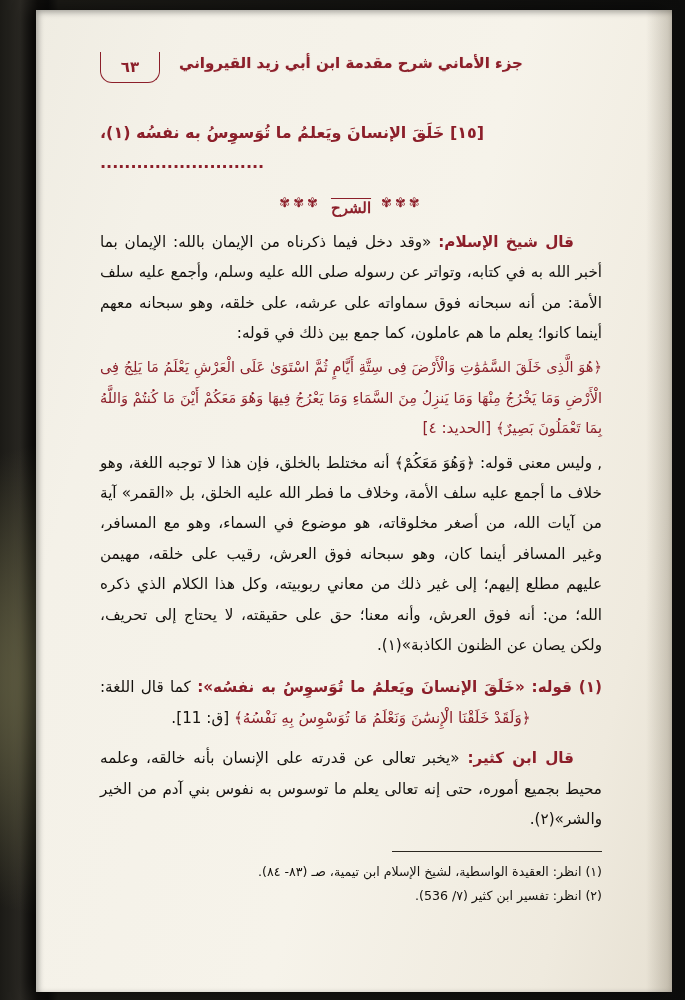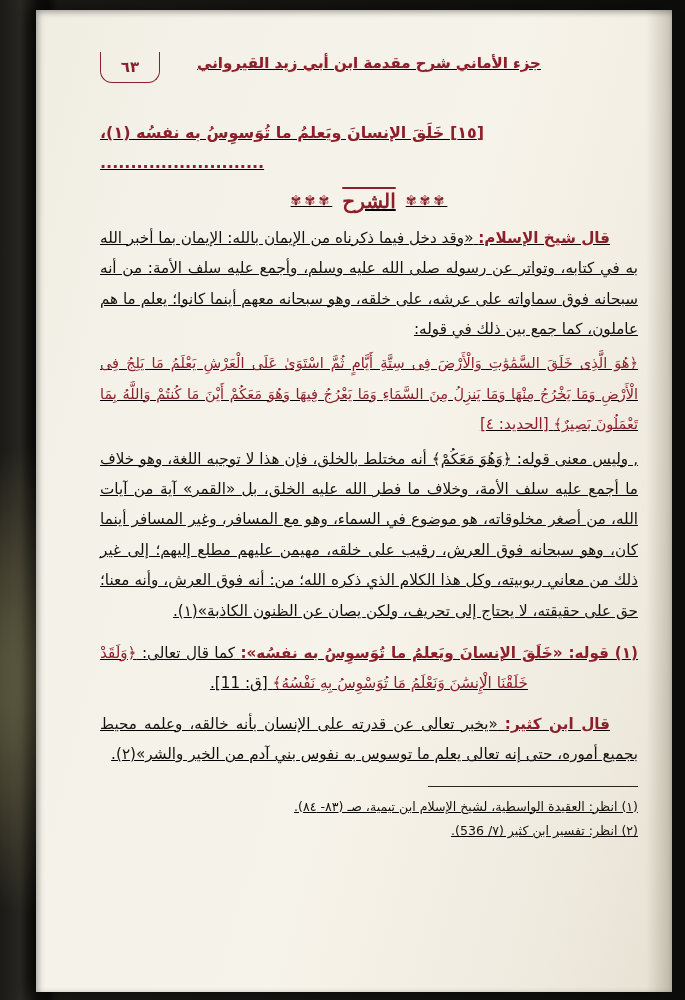--- a/index.html
+++ b/index.html
@@ -40,23 +40,22 @@
     content: "";
     position: absolute;
     right: 0; top: 0; bottom: 0;
     width: 26px;
     background: linear-gradient(270deg, rgba(90,80,60,0.28), rgba(90,80,60,0));
     pointer-events: none;
   }
   .paper-inner {
     position: absolute;
     inset: 0;
-    padding: 36px 34px 26px 64px;
+    padding: 36px 70px 26px 64px;
     box-sizing: border-box;
-    text-decoration: underline;
   }
 
   
   .header {
     position: relative;
     height: 46px;
   }
   .header-title {
     text-align: center;
     color: #8c1f2a;
@@ -109,25 +108,26 @@
     margin-bottom: 8px;
     direction: rtl;
   }
   .orn {
     color: #8c1f2a;
     font-size: 13px;
     letter-spacing: 3px;
   }
   .sharh-word {
     color: #8c1f2a;
-    font-size: 20px;
+    font-size: 15px;
     font-weight: bold;
     font-family: "DejaVu Serif", serif;
     text-decoration: overline;
     text-underline-offset: 3px;
+    margin-top: 10px;
   }
 
   
   .body-text {
     direction: rtl;
     text-align: justify;
     text-align-last: center;
     color: #14110d;
     font-size: 15.2px;
     line-height: 2.0;
@@ -212,21 +212,21 @@
         </p>
 
         <p>
           <span>, وليس معنى قوله: ﴿وَهُوَ مَعَكُمْ﴾ أنه مختلط بالخلق، فإن هذا لا توجبه اللغة، وهو خلاف ما أجمع عليه سلف الأمة، وخلاف ما فطر الله عليه الخلق، بل «القمر» آية من آيات الله، من أصغر مخلوقاته، هو موضوع في السماء، وهو مع المسافر، وغير المسافر أينما كان، وهو سبحانه فوق العرش، رقيب على خلقه، مهيمن عليهم مطلع إليهم؛ إلى غير ذلك من معاني ربوبيته، وكل هذا الكلام الذي ذكره الله؛ من: أنه فوق العرش، وأنه معنا؛ حق على حقيقته، لا يحتاج إلى تحريف، ولكن يصان عن الظنون الكاذبة»</span><span>(١).</span>
         </p>
 
       </div>
 
       <div class="note-para">
         <span class="lead">(١) قوله: «خَلَقَ الإنسانَ ويَعلمُ ما تُوَسوِسُ به نفسُه»:</span>
-        <span>كما قال تعالى:</span>
+        <span>كما قال اللغة:</span>
         <span class="ayah">﴿وَلَقَدْ خَلَقْنَا الْإِنسَٰنَ وَنَعْلَمُ مَا تُوَسْوِسُ بِهِ نَفْسُهُ﴾</span>
         <span>[ق: 11].</span>
       </div>
 
       <div class="body-text">
         <p class="para-indent">
           <span class="red">قال ابن كثير:</span>
           <span>«يخبر تعالى عن قدرته على الإنسان بأنه خالقه، وعلمه محيط بجميع أموره، حتى إنه تعالى يعلم ما توسوس به نفوس بني آدم من الخير والشر»</span><span>(٢).</span>
         </p>
       </div>

